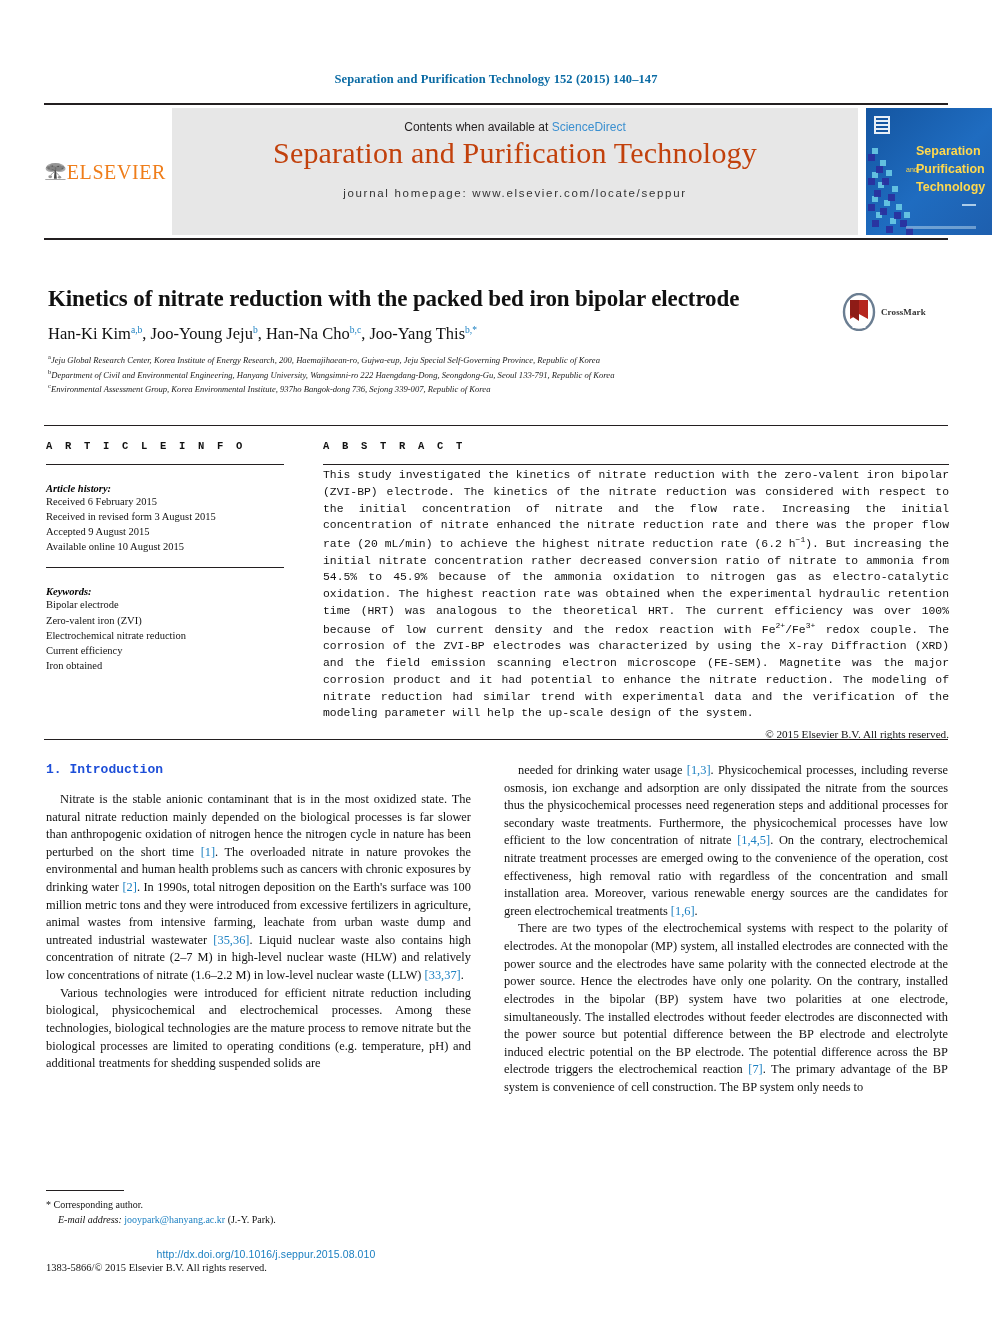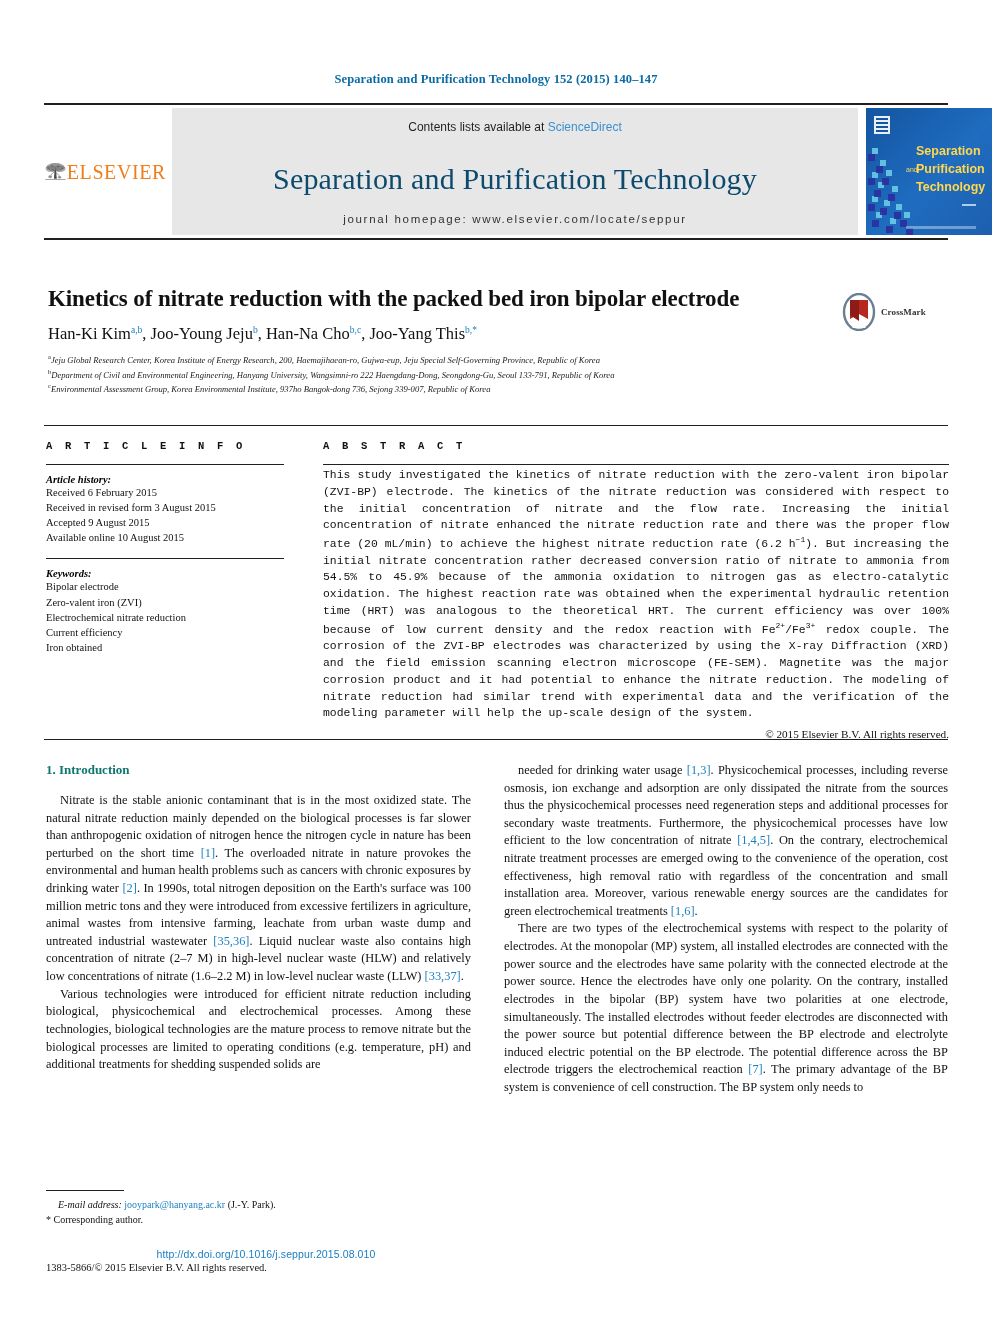--- a/index.html
+++ b/index.html
@@ -70,22 +70,22 @@
   .contents-line {
     font-family: "Liberation Sans", sans-serif;
     font-size: 12px;
     color: #231f20;
     margin-top: 12px;
   }
   .contents-line .sd { color: #3a8fd0; }
   .journal-title {
     font-family: "Liberation Serif", serif;
     font-size: 30px;
-    color: #0c4a6e;
-    margin-top: 28px;
+    color: #c2410c;
+    margin-top: 2px;
     letter-spacing: .2px;
   }
   .homepage-line {
     font-family: "Liberation Sans", sans-serif;
     font-size: 11.5px;
     letter-spacing: 1.7px;
     color: #333333;
     margin-top: 17px;
   }
   .cover-thumb {
@@ -160,21 +160,21 @@
     color: #111;
   }
   .thin-rule { border-top: 1px solid #231f20; margin-top: 12px; }
   .thick-rule { border-top: 1.8px solid #231f20; margin-top: 13px; }
 
   .info-sub {
     font-family: "Liberation Serif", serif;
     font-style: italic;
     font-weight: bold;
     font-size: 10.5px;
-    margin-top: 9px;
+    margin-top: 18px;
   }
   .info-line {
     font-family: "Liberation Serif", serif;
     font-size: 10.5px;
     line-height: 1.44;
     color: #111;
   }
 
   .abstract-text {
     font-family: Liberation Mono, monospace;
@@ -197,24 +197,24 @@
   .body-rule {
     position: absolute;
     left: 44px; top: 739px;
     width: 904px;
     border-top: 1.6px solid #231f20;
   }
   .col-left  { position: absolute; left: 46px;  top: 762px; width: 425px; }
   .col-right { position: absolute; left: 504px; top: 762px; width: 444px; }
 
   .h1 {
-    font-family: Liberation Serif, serif;
+    font-family: Liberation Mono, monospace;
     font-weight: bold;
     font-size: 13px;
-    color: #0f766e;
+    color: #1d4ed8;
     margin-bottom: 14px;
   }
   p.body {
     font-family: "Liberation Serif", serif;
     font-size: 12.4px;
     line-height: 1.42;
     text-align: justify;
     color: #111;
     margin: 0;
     text-indent: 14px;
@@ -283,21 +283,21 @@
           <circle cx="68" cy="22" r="3" fill="#3d3d3d"></circle>
           <circle cx="24" cy="30" r="2.5" fill="#3d3d3d"></circle>
           <circle cx="88" cy="31" r="2.5" fill="#3d3d3d"></circle>
         </g>
       </svg>
       <div class="elsevier-word">ELSEVIER</div>
     </div>
 
     <div class="journal-band">
       <div class="contents-line">
-        <span>Contents lists available at </span><span class="sd">ScienceDirect</span>
+        <span>Contents when available at </span><span class="sd">ScienceDirect</span>
       </div>
       <div class="journal-title">Separation and Purification Technology</div>
       <div class="homepage-line">journal homepage: www.elsevier.com/locate/seppur</div>
     </div>
 
     <div class="cover-thumb">
       <svg width="126" height="127" viewBox="0 0 126 127">
         <defs>
           <linearGradient id="cg" x1="0" y1="0" x2="1" y2="1">
             <stop offset="0%" stop-color="#1455a0"></stop>
@@ -413,29 +413,29 @@
     <p class="body">Various technologies were introduced for efficient nitrate reduction including biological, physicochemical and electrochemical processes. Among these technologies, biological technologies are the mature process to remove nitrate but the biological processes are limited to operating conditions (e.g. temperature, pH) and additional treatments for shedding suspended solids are</p>
   </div>
 
   <div class="col-right">
     <p class="body">needed for drinking water usage <span class="ref">[1,3]</span>. Physicochemical processes, including reverse osmosis, ion exchange and adsorption are only dissipated the nitrate from the sources thus the physicochemical processes need regeneration steps and additional processes for secondary waste treatments. Furthermore, the physicochemical processes have low efficient to the low concentration of nitrate <span class="ref">[1,4,5]</span>. On the contrary, electrochemical nitrate treatment processes are emerged owing to the convenience of the operation, cost effectiveness, high removal ratio with regardless of the concentration and small installation area. Moreover, various renewable energy sources are the candidates for green electrochemical treatments <span class="ref">[1,6]</span>.</p>
     <p class="body">There are two types of the electrochemical systems with respect to the polarity of electrodes. At the monopolar (MP) system, all installed electrodes are connected with the power source and the electrodes have same polarity with the connected electrode at the power source. Hence the electrodes have only one polarity. On the contrary, installed electrodes in the bipolar (BP) system have two polarities at one electrode, simultaneously. The installed electrodes without feeder electrodes are disconnected with the power source but potential difference between the BP electrode and electrolyte induced electric potential on the BP electrode. The potential difference across the BP electrode triggers the electrochemical reaction <span class="ref">[7]</span>. The primary advantage of the BP system is convenience of cell construction. The BP system only needs to</p>
   </div>
 
   <div class="footnote">
     <div class="footnote-rule"></div>
+    <div class="fn-line">
+      <span>*</span>
+      <span>Corresponding author.</span>
+    </div>
     <div class="fn-line" style="padding-left:12px">
       <span class="it">E-mail address:</span>
       <a class="link" href="#">jooypark@hanyang.ac.kr</a>
       <span>(J.-Y. Park).</span>
     </div>
-    <div class="fn-line">
-      <span>*</span>
-      <span>Corresponding author.</span>
-    </div>
   </div>
 
   <div class="footer-block">
     <div class="doi">http://dx.doi.org/10.1016/j.seppur.2015.08.010</div>
     <div class="issn">1383-5866/© 2015 Elsevier B.V. All rights reserved.</div>
   </div>
 
 </div>
 
 </body></html>

